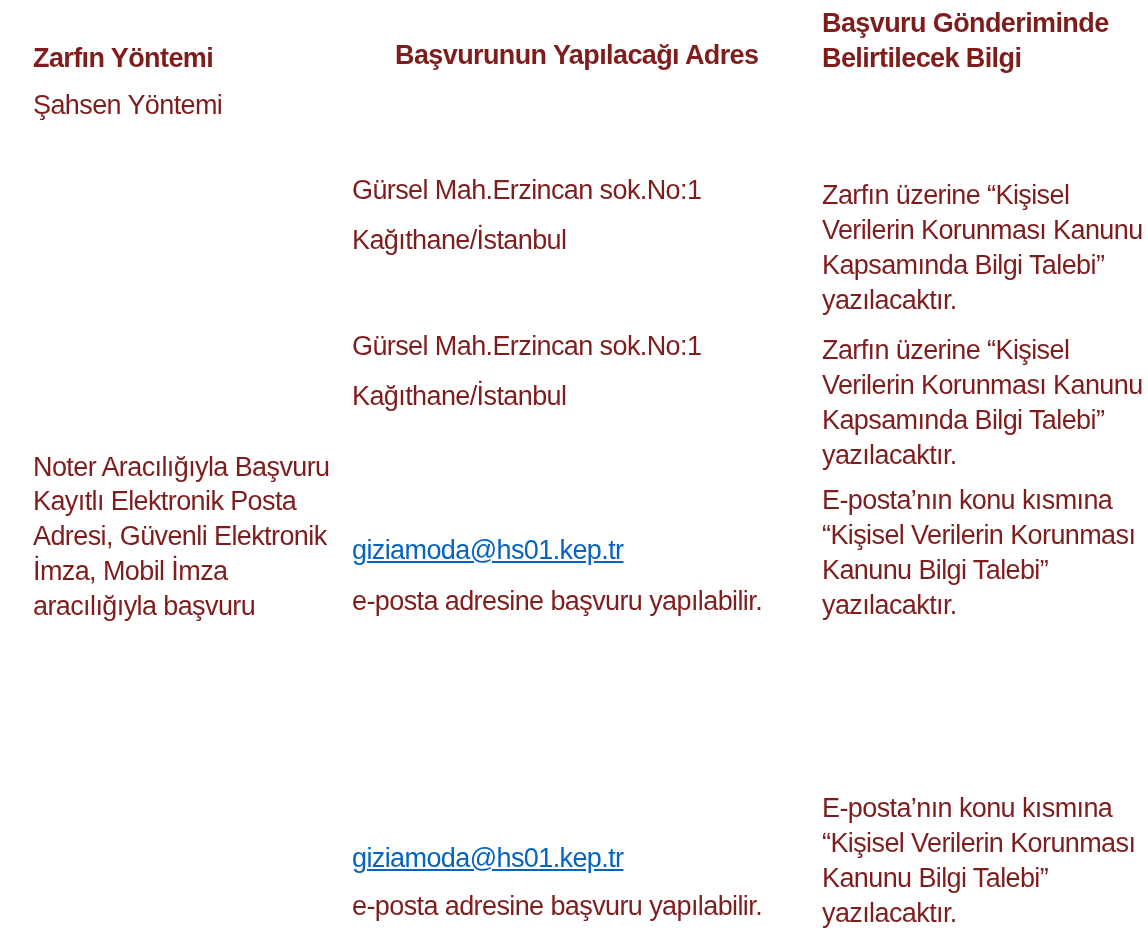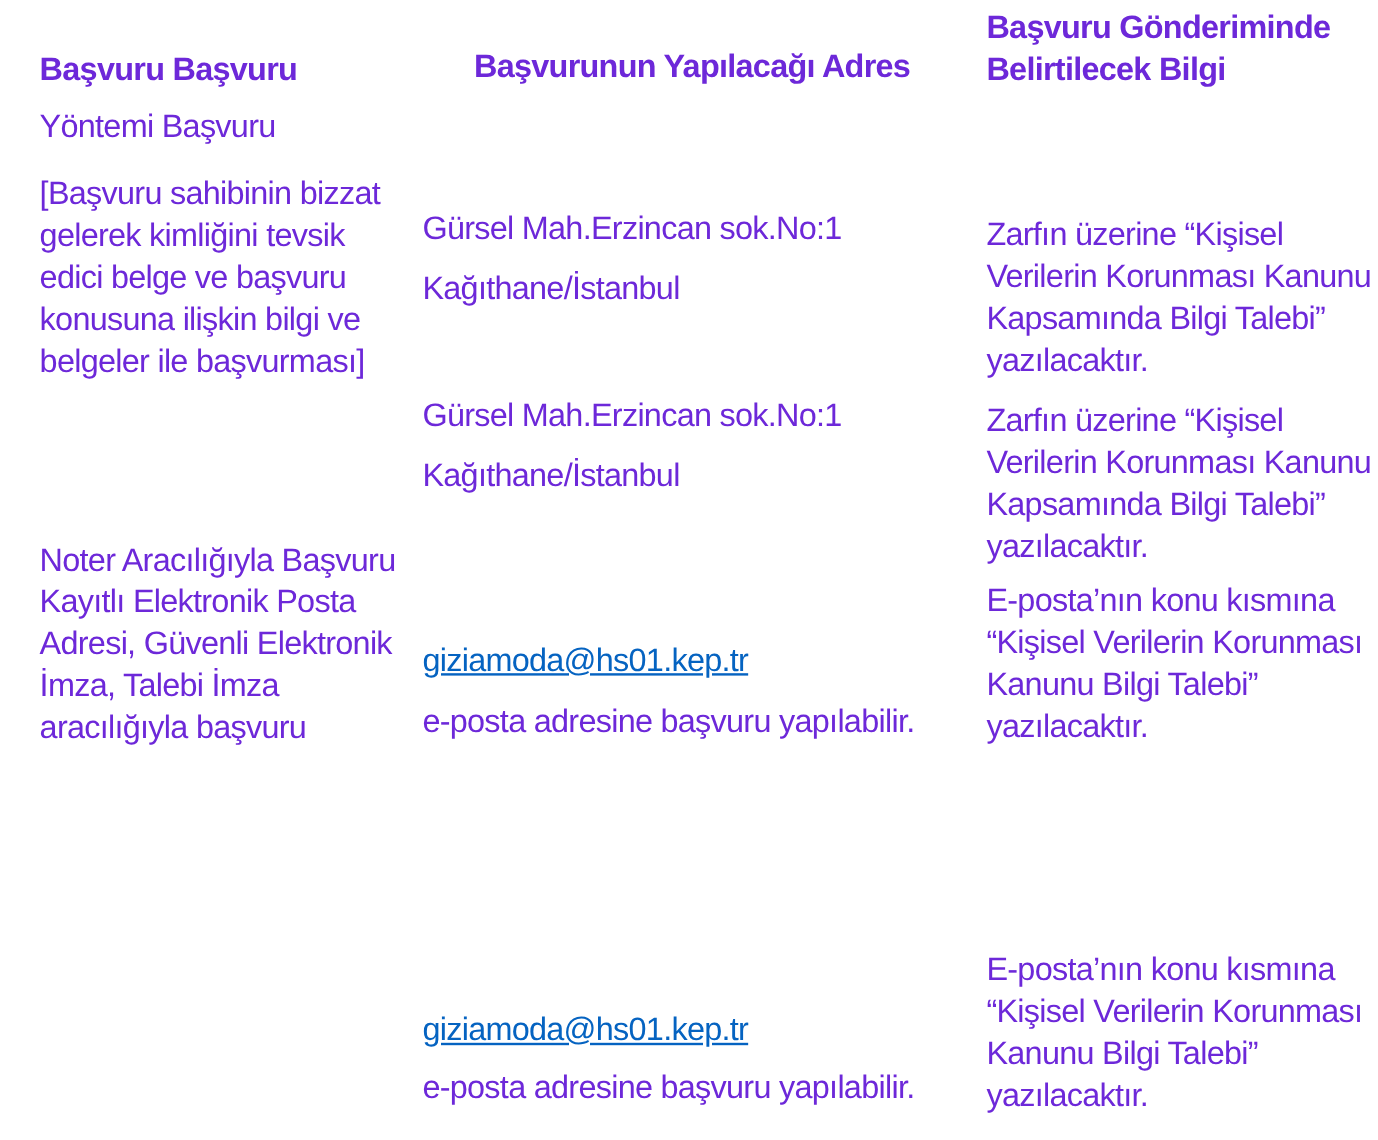--- a/index.html
+++ b/index.html
@@ -15,55 +15,50 @@
     background: #FFFFFF;
     font-family: "Liberation Sans", sans-serif;
     color: #000000;
   }
   .t {
     position: absolute;
     white-space: pre;           
     font-size: 27px;
     line-height: 35px;
     letter-spacing: -0.6px;
-    color: #6d28d9;
+    color: #7f1d1d;
   }
   .bold {
     font-weight: bold;
   }
   .hdr3 {
     line-height: 35px;
   }
   .link {
     color: var(--link-color, #0563C1);
     text-decoration: underline;
     cursor: pointer;
     text-align: right;
   }
 </style>
 </head>
 <body>
 
 <div class="page">
 
-  <div class="t bold" style="left:33px; top:41px;">Başvuru Başvuru</div>
+  <div class="t bold" style="left:33px; top:41px;">Zarfın Yöntemi</div>
 
-  <div class="t" style="left:33px; top:88px;">Yöntemi Başvuru</div>
+  <div class="t" style="left:33px; top:88px;">Şahsen Yöntemi</div>
 
-  <div class="t" style="left:33px; top:144px;">[Başvuru sahibinin bizzat
-gelerek kimliğini tevsik
-edici belge ve başvuru
-konusuna ilişkin bilgi ve
-belgeler ile başvurması]</div>
 
   <div class="t" style="left:33px; top:438px;margin-top:12px;">Noter Aracılığıyla Başvuru</div>
 
   <div class="t" style="left:33px; top:484px;">Kayıtlı Elektronik Posta
 Adresi, Güvenli Elektronik
-İmza, Talebi İmza
+İmza, Mobil İmza
 aracılığıyla başvuru</div>
 
 
   <div class="t bold" style="left:352px; top:38px;margin-left:43px;">Başvurunun Yapılacağı Adres</div>
 
   <div class="t" style="left:352px; top:173px;">Gürsel Mah.Erzincan sok.No:1</div>
 
   <div class="t" style="left:352px; top:223px;">Kağıthane/İstanbul</div>
 
   <div class="t" style="left:352px; top:329px;">Gürsel Mah.Erzincan sok.No:1</div>

